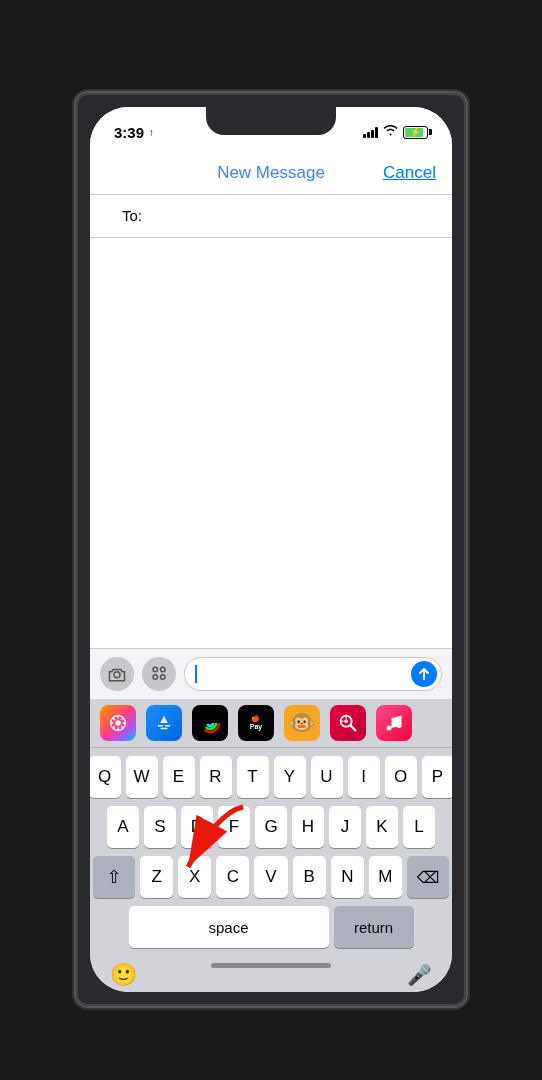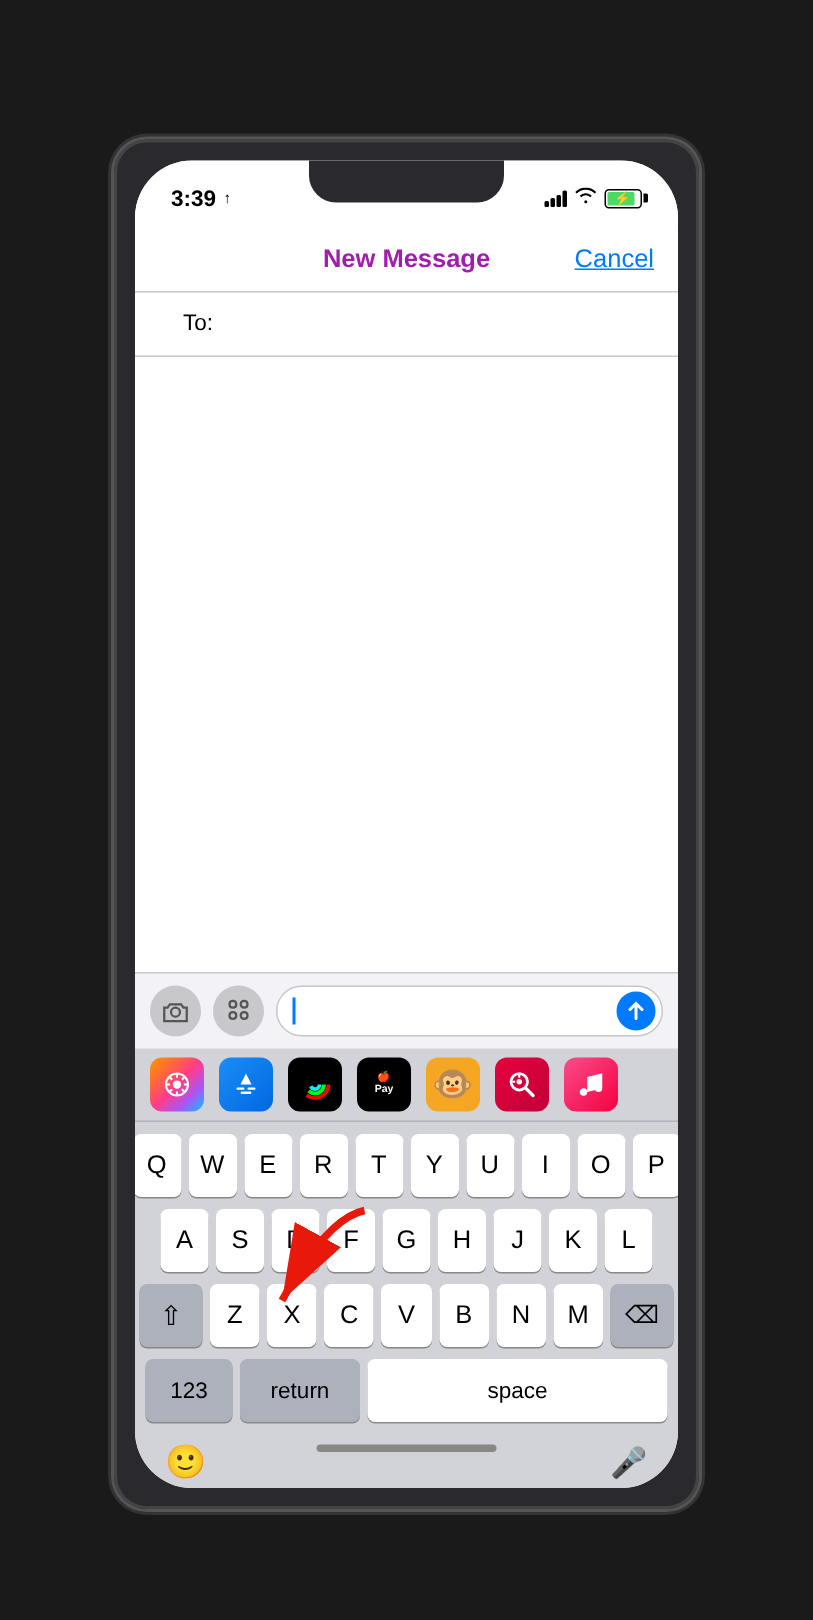--- a/index.html
+++ b/index.html
@@ -11,21 +11,21 @@
       align-items: center;
       justify-content: center;
       font-family: -apple-system, 'Helvetica Neue', sans-serif;
       overflow: hidden;
     }
 
     .phone-frame {
       width: 390px;
       height: 913px;
       background: #2a2a2e;
-      border-radius: 22px;
+      border-radius: 12px;
       position: relative;
       box-shadow:
         0 0 0 2px #555,
         0 0 0 4px #333,
         inset 0 0 0 2px #444;
       overflow: hidden;
       margin-top: 19px;
     }
 
     .phone-screen {
@@ -137,22 +137,22 @@
       background: white;
       border-bottom: 1px solid #c8c7cc;
       display: flex;
       align-items: center;
       justify-content: center;
       position: relative;
       flex-shrink: 0;
     }
     .nav-title {
       font-size: 17px;
-      font-weight: 700;
-      color: #a21caf;
+      font-weight: 400;
+      color: #3b82f6;
     }
     .nav-cancel {
       position: absolute;
       right: 16px;
       font-size: 17px;
       color: #007aff;
       cursor: pointer;
       text-decoration: underline;
     }
 
@@ -539,23 +539,22 @@
         <div class="key">Z</div>
         <div class="key">X</div>
         <div class="key">C</div>
         <div class="key">V</div>
         <div class="key">B</div>
         <div class="key">N</div>
         <div class="key">M</div>
         <div class="key gray wide" style="font-size:16px;">⌫</div>
       </div>
       <div class="bottom-key-row">
-        <div class="key gray wide" style="max-width:58px; font-size:15px;">123</div>
+        <div class="key space">space</div>
         <div class="key gray wide" style="max-width:80px; font-size:15px;">return</div>
-        <div class="key space">space</div>
       </div>
     </div>
 
     <div class="emoji-mic-row">
       <span style="font-size:22px; cursor:pointer;">🙂</span>
       <span style="font-size:20px; cursor:pointer; color:#555;">🎤</span>
     </div>
 
     <svg class="arrow-overlay" viewBox="0 0 100 80">
       <defs>

